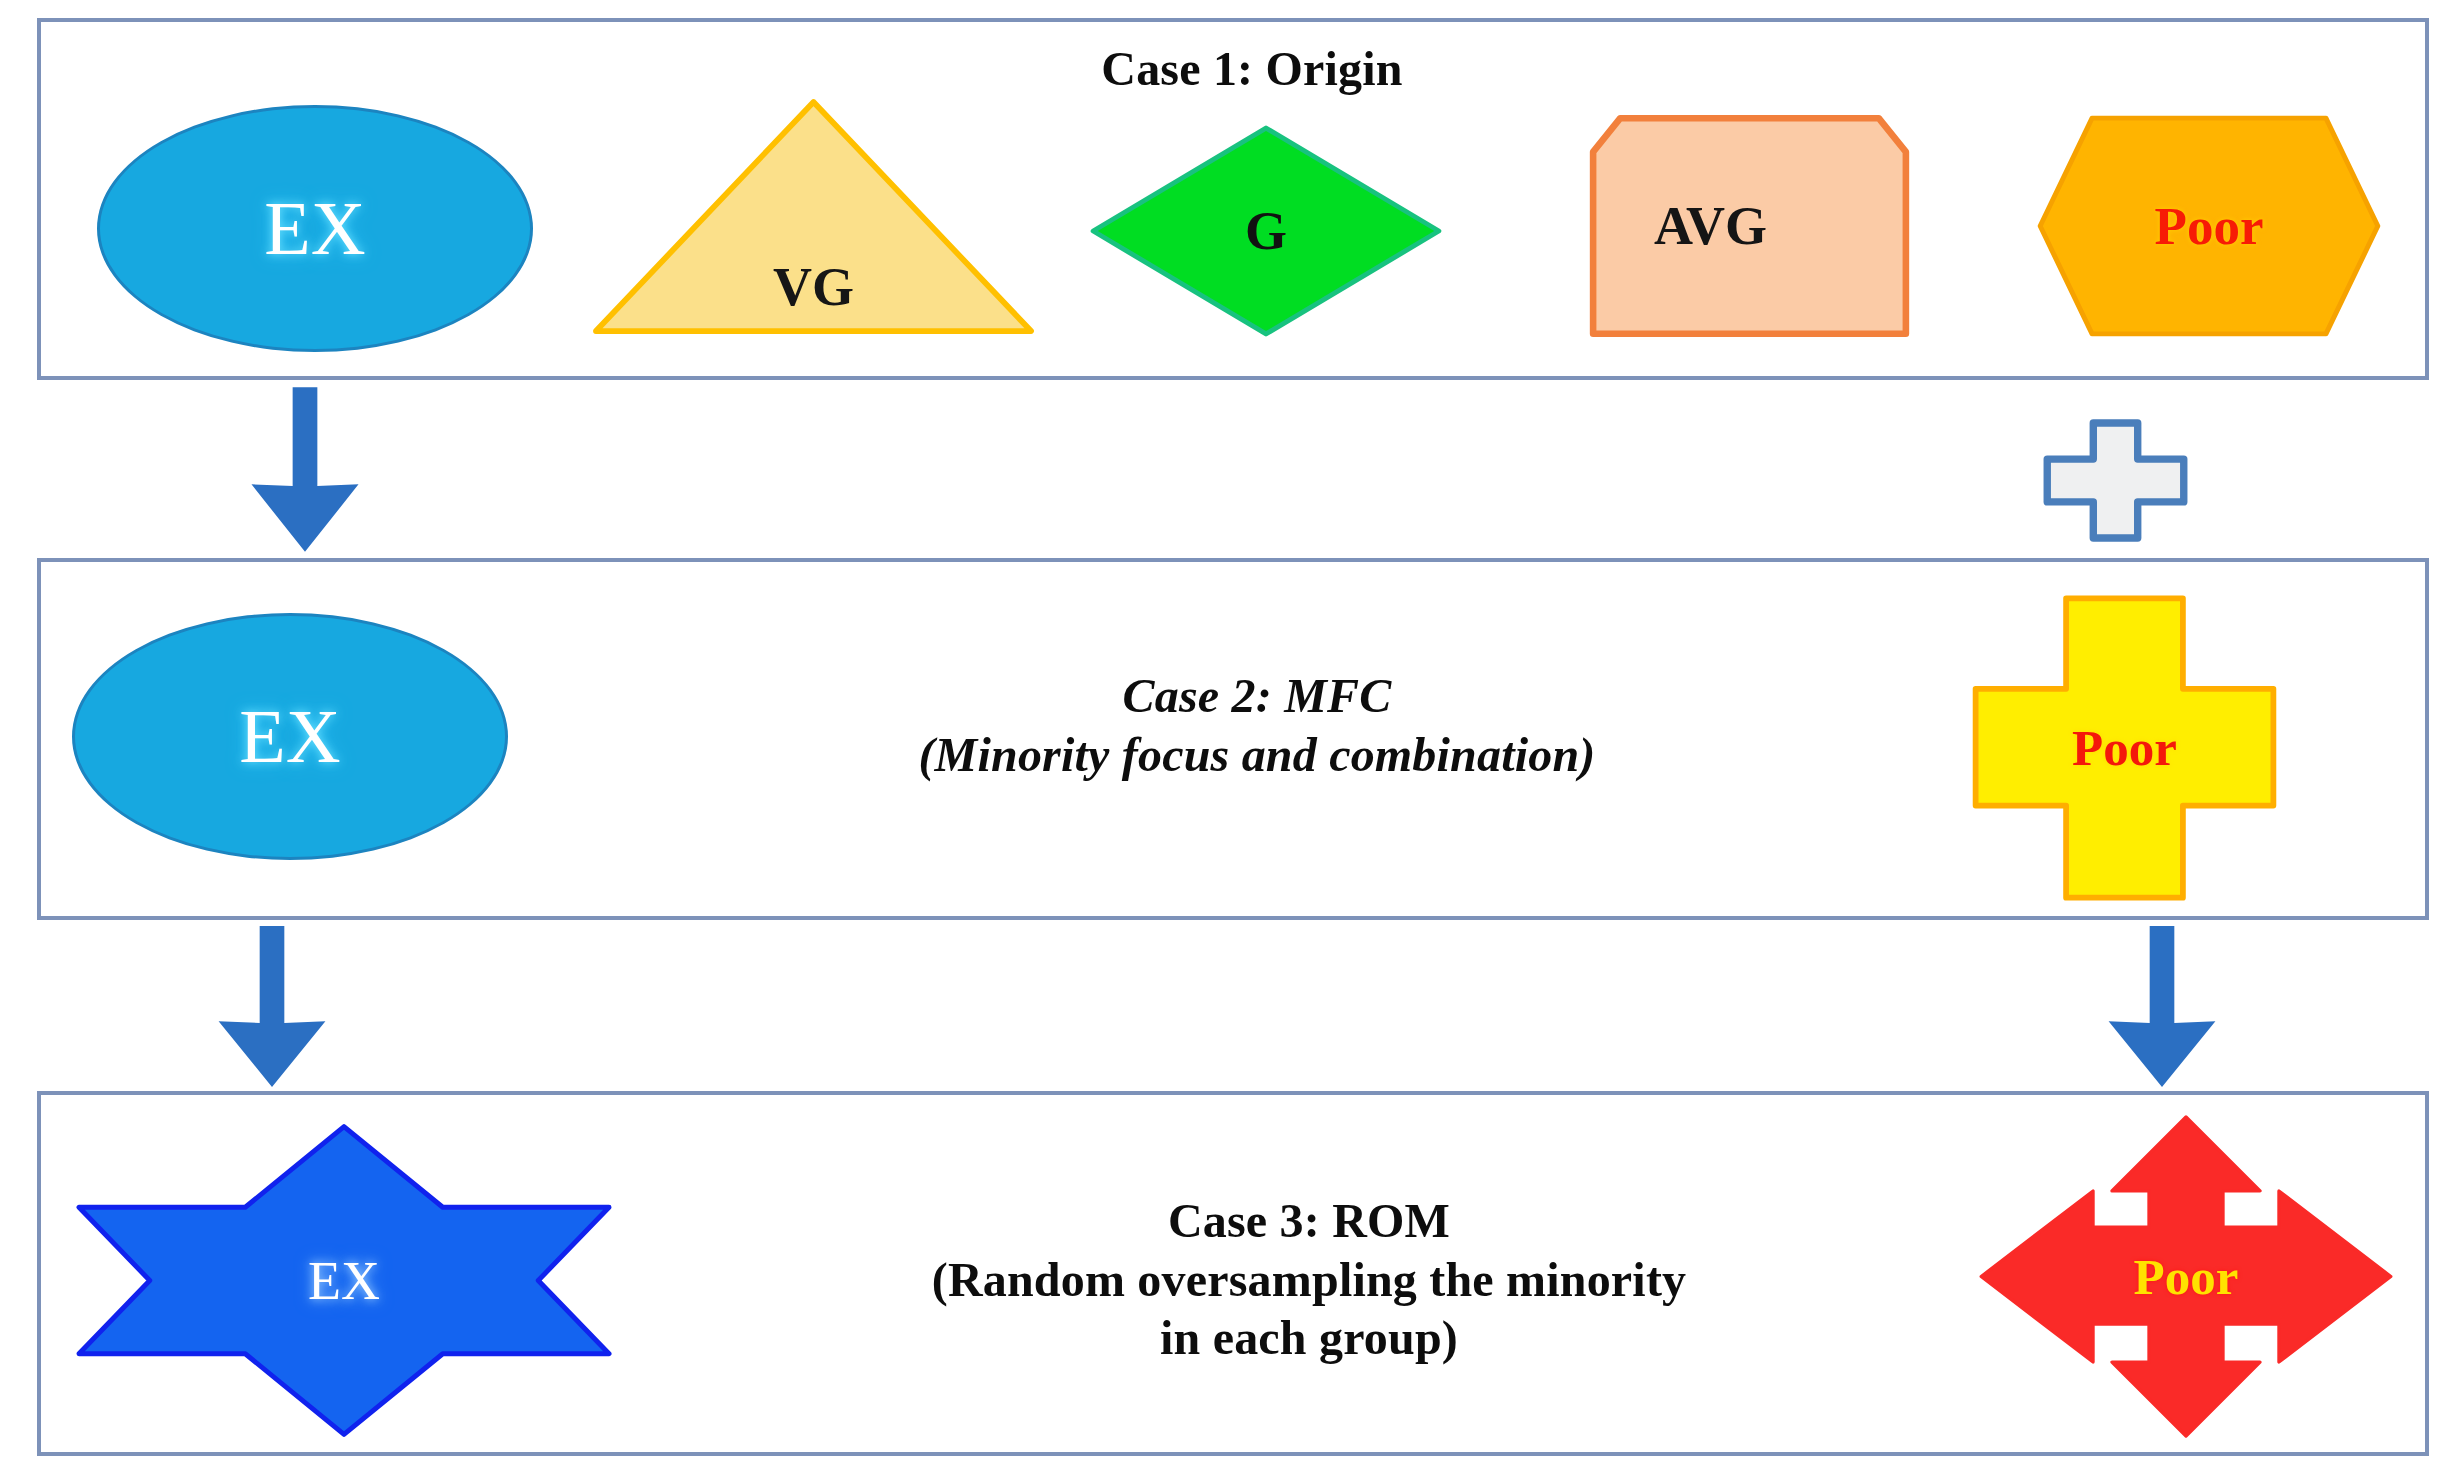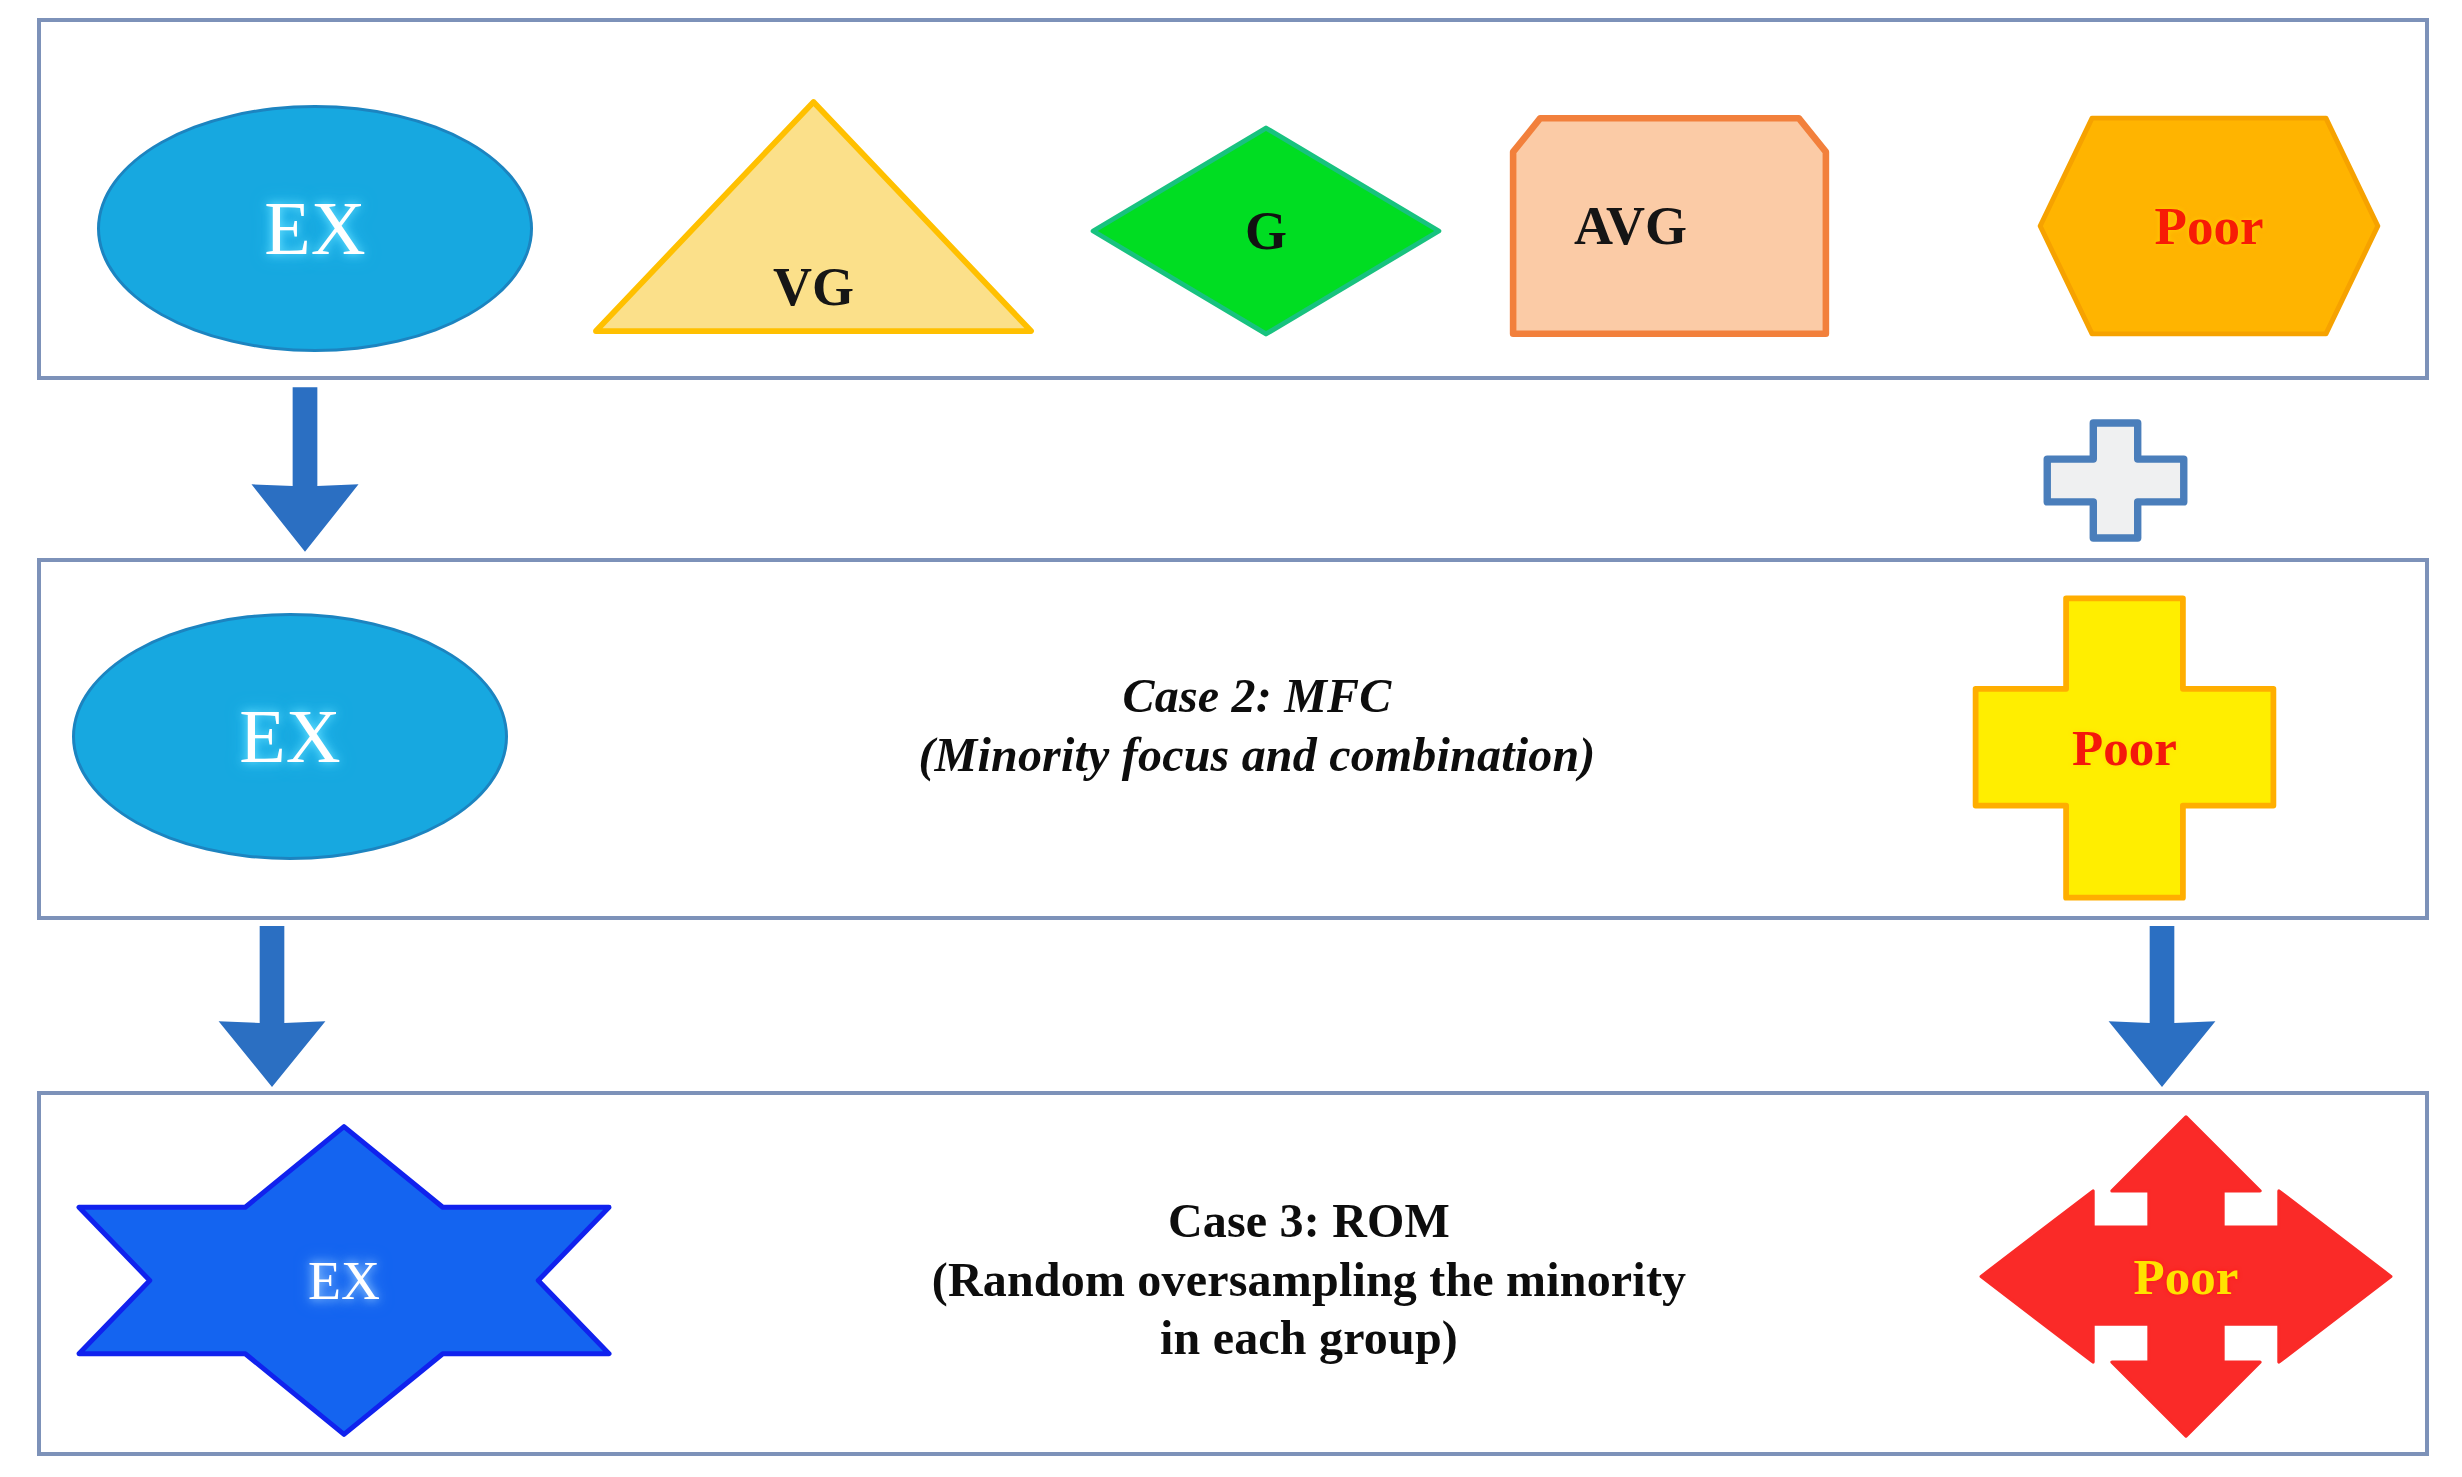--- a/index.html
+++ b/index.html
@@ -65,21 +65,21 @@
   #vg-triangle .shape-label{
     color:#161616;font-size:54px;font-weight:700;
     align-items:flex-end;padding-bottom:18px;
   }
 
   
   #g-diamond{left:1089px; top:124px; width:354px; height:214px;}
   #g-diamond .shape-label{color:#111111;font-size:54px;font-weight:700;}
 
   
-  #avg-pentagon{left:1483px; top:114px; width:269px; height:224px;padding-left:26px;}
+  #avg-pentagon{left:1563px; top:114px; width:269px; height:224px;padding-left:26px;}
   #avg-pentagon .shape-label{color:#151515;font-size:54px;font-weight:700;}
 
   
   #poor-hexagon{left:2036px; top:114px; width:346px; height:224px;}
   #poor-hexagon .shape-label{
     color:#f71b06;font-size:53px;font-weight:700;
     text-shadow:0 0 5px rgba(255,230,0,.55);
   }
 
   
@@ -123,20 +123,21 @@
   
   #plus-connector{position:absolute;left:2042px;top:418px;width:147px;height:125px;}
 </style>
 </head>
 <body>
 
 <div id="canvas">
 
   <div class="row-box" id="box-case1"></div>
 
+  <div class="caption" id="cap-case1">Case 1: Origin</div>
 
   <div class="shape" id="ex-ellipse-1">
     <div class="body"></div>
     <div class="shape-label">EX</div>
   </div>
 
   <div class="shape" id="vg-triangle">
     <svg width="445" height="239" viewBox="0 0 540 290">
       <polygon points="270,6 534,284 6,284" fill="#fbe08a" stroke="#ffc000" stroke-width="7" stroke-linejoin="round"></polygon>
     </svg>

